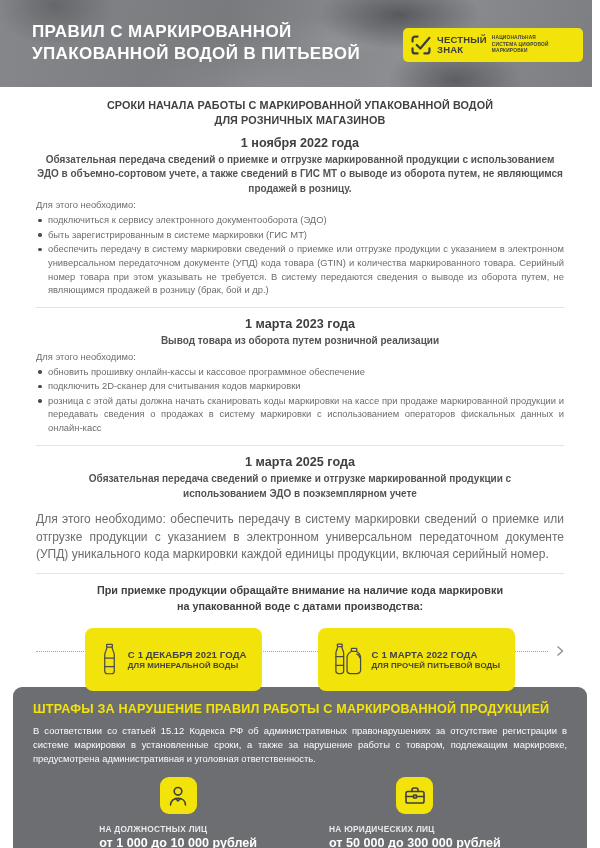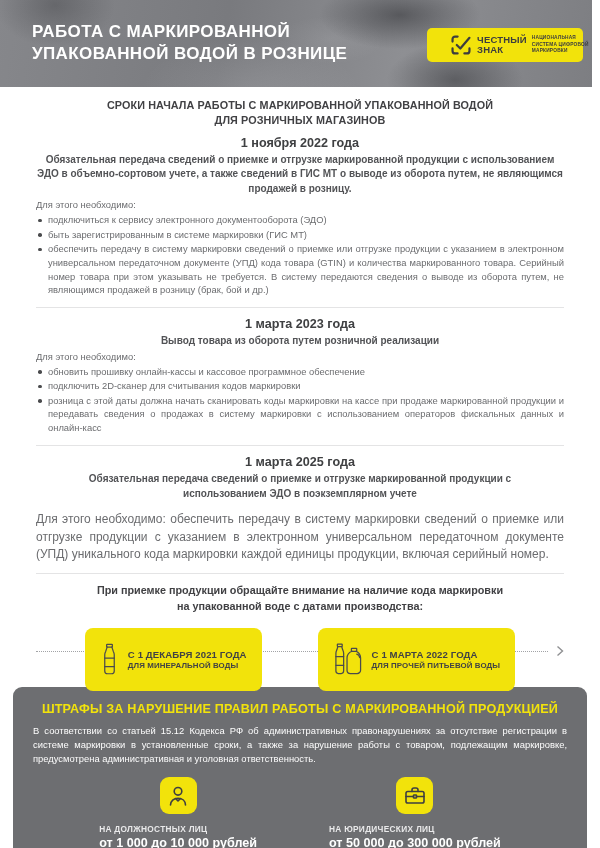--- a/index.html
+++ b/index.html
@@ -16,23 +16,23 @@
       radial-gradient(ellipse 100px 70px at 55px 5px, rgba(55,56,60,.38), transparent 60%),
       radial-gradient(ellipse 170px 90px at 250px 95px, rgba(235,236,240,.14), transparent 65%),
       radial-gradient(ellipse 90px 40px at 330px 40px, rgba(230,231,235,.10), transparent 60%),
       linear-gradient(100deg,#86878b 0%,#797a7e 38%,#8e8f93 68%,#7d7e82 100%);
   }
   .header-title{
     position:absolute;left:32px;top:21px;color:#ffffff;font-weight:bold;
     font-size:17px;line-height:1.32;letter-spacing:.4px;
   }
   .logo{
-    position:absolute;right:9px;top:28px;width:156px;height:34px;border-radius:5px;
+    position:absolute;right:9px;top:28px;width:180px;height:34px;border-radius:5px;
     background:#F2E30B;display:flex;align-items:center;box-sizing:border-box;
-    padding:0 23px;gap:5px;
+    padding:0 7px;gap:5px;
   }
   .logo-check{display:flex;align-items:center;}
   .logo-brand{font-weight:bold;font-size:9.5px;line-height:1.02;color:#3c3d3f;letter-spacing:.2px;white-space:nowrap;}
   .logo-tagline{font-weight:bold;font-size:4.8px;line-height:1.35;color:#3c3d3f;letter-spacing:.2px;white-space:nowrap;}
   
   .content{padding:0 36px;}
   .intro-heading{
     margin:11px 0 0;text-align:center;font-size:10.8px;font-weight:bold;
     color:#414144;line-height:1.42;letter-spacing:.1px;
   }
@@ -71,21 +71,21 @@
   }
   .badge-icon{display:flex;align-items:center;}
   .badge-date{font-size:9.6px;font-weight:bold;color:#414244;letter-spacing:.1px;}
   .badge-label{font-size:7.9px;font-weight:bold;color:#414244;margin-top:1px;letter-spacing:.1px;}
   
   .penalty-box{
     margin:13px 13px 0;background:#6D6E71;border-radius:9px;
     padding:15px 20px 13px;box-sizing:border-box;
   }
   .penalty-title{
-    color:#F2E30B;font-weight:bold;font-size:12.6px;text-align:center;
+    color:#F2E30B;font-weight:bold;font-size:12.6px;
     letter-spacing:.2px;margin:0;
   }
   .penalty-body{color:#fdfdfd;font-size:9.4px;line-height:1.5;margin:8px 0 0;text-align:justify;}
   .fines{display:flex;justify-content:center;gap:72px;margin-top:11px;}
   .fine{display:flex;align-items:center;gap:10px;flex-direction:column;}
   .fine-icon{
     width:37px;height:37px;background:#F2E30B;border-radius:9px;flex:0 0 auto;
     display:flex;align-items:center;justify-content:center;
   }
   .fine-target{color:#e9e9ea;font-size:8.3px;font-weight:bold;letter-spacing:.3px;}
@@ -93,22 +93,22 @@
   .penalty-link-line{color:#fdfdfd;font-size:9.4px;margin-top:12px;}
   .penalty-link{color:#ffffff;font-weight:normal;text-decoration:underline;}
 </style>
 </head>
 <body>
 
 <div class="page">
 
   <header class="header">
     <div class="header-title">
-      <span>РАБОТА С МАРКИРОВАННОЙ</span><br>
-      <span>УПАКОВАННОЙ ВОДОЙ В РОЗНИЦЕ</span>
+      <span>ПРАВИЛ С МАРКИРОВАННОЙ</span><br>
+      <span>УПАКОВАННОЙ ВОДОЙ В ПИТЬЕВОЙ</span>
     </div>
     <div class="logo">
       <span class="logo-check">
         <svg width="22" height="22" viewBox="0 0 26 26" fill="none" stroke="#3c3d3f" stroke-width="2.6" stroke-linecap="round" stroke-linejoin="round">
           <path d="M9 3 H6 a3 3 0 0 0 -3 3 v3 M3 17 v3 a3 3 0 0 0 3 3 h3 M17 23 h3 a3 3 0 0 0 3 -3 v-3"></path>
           <path d="M8 13 l4.2 4.2 L23 4.5"></path>
         </svg>
       </span>
       <span class="logo-brand">
         <span>ЧЕСТНЫЙ</span><br>

